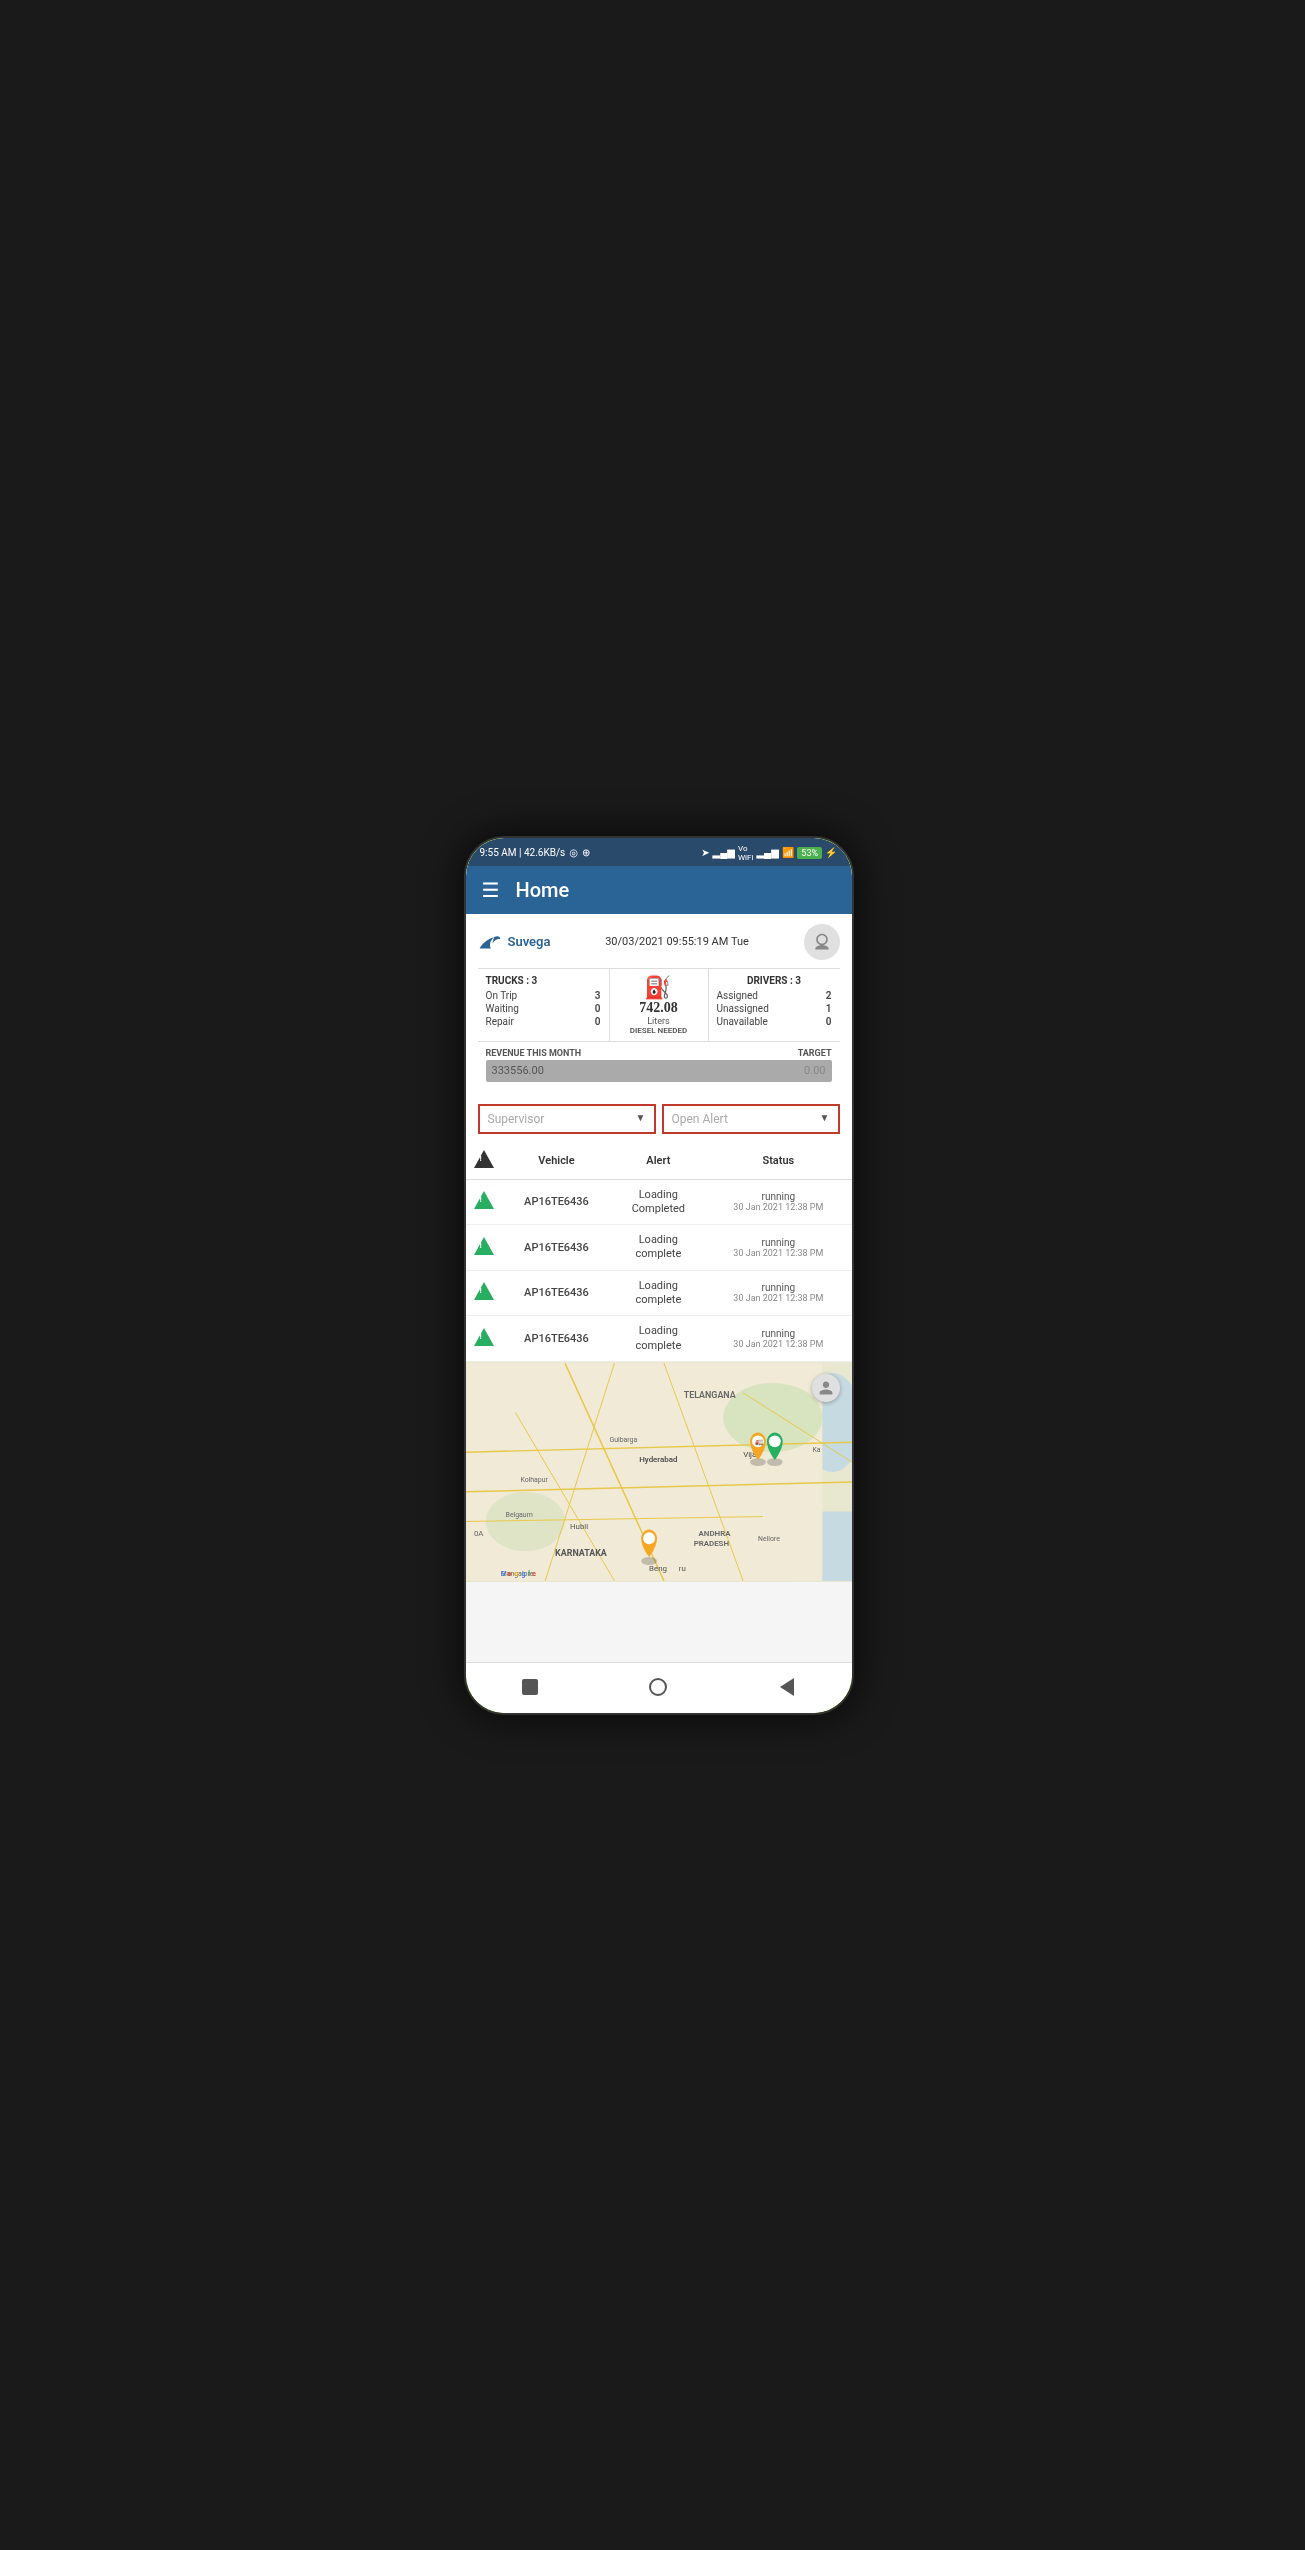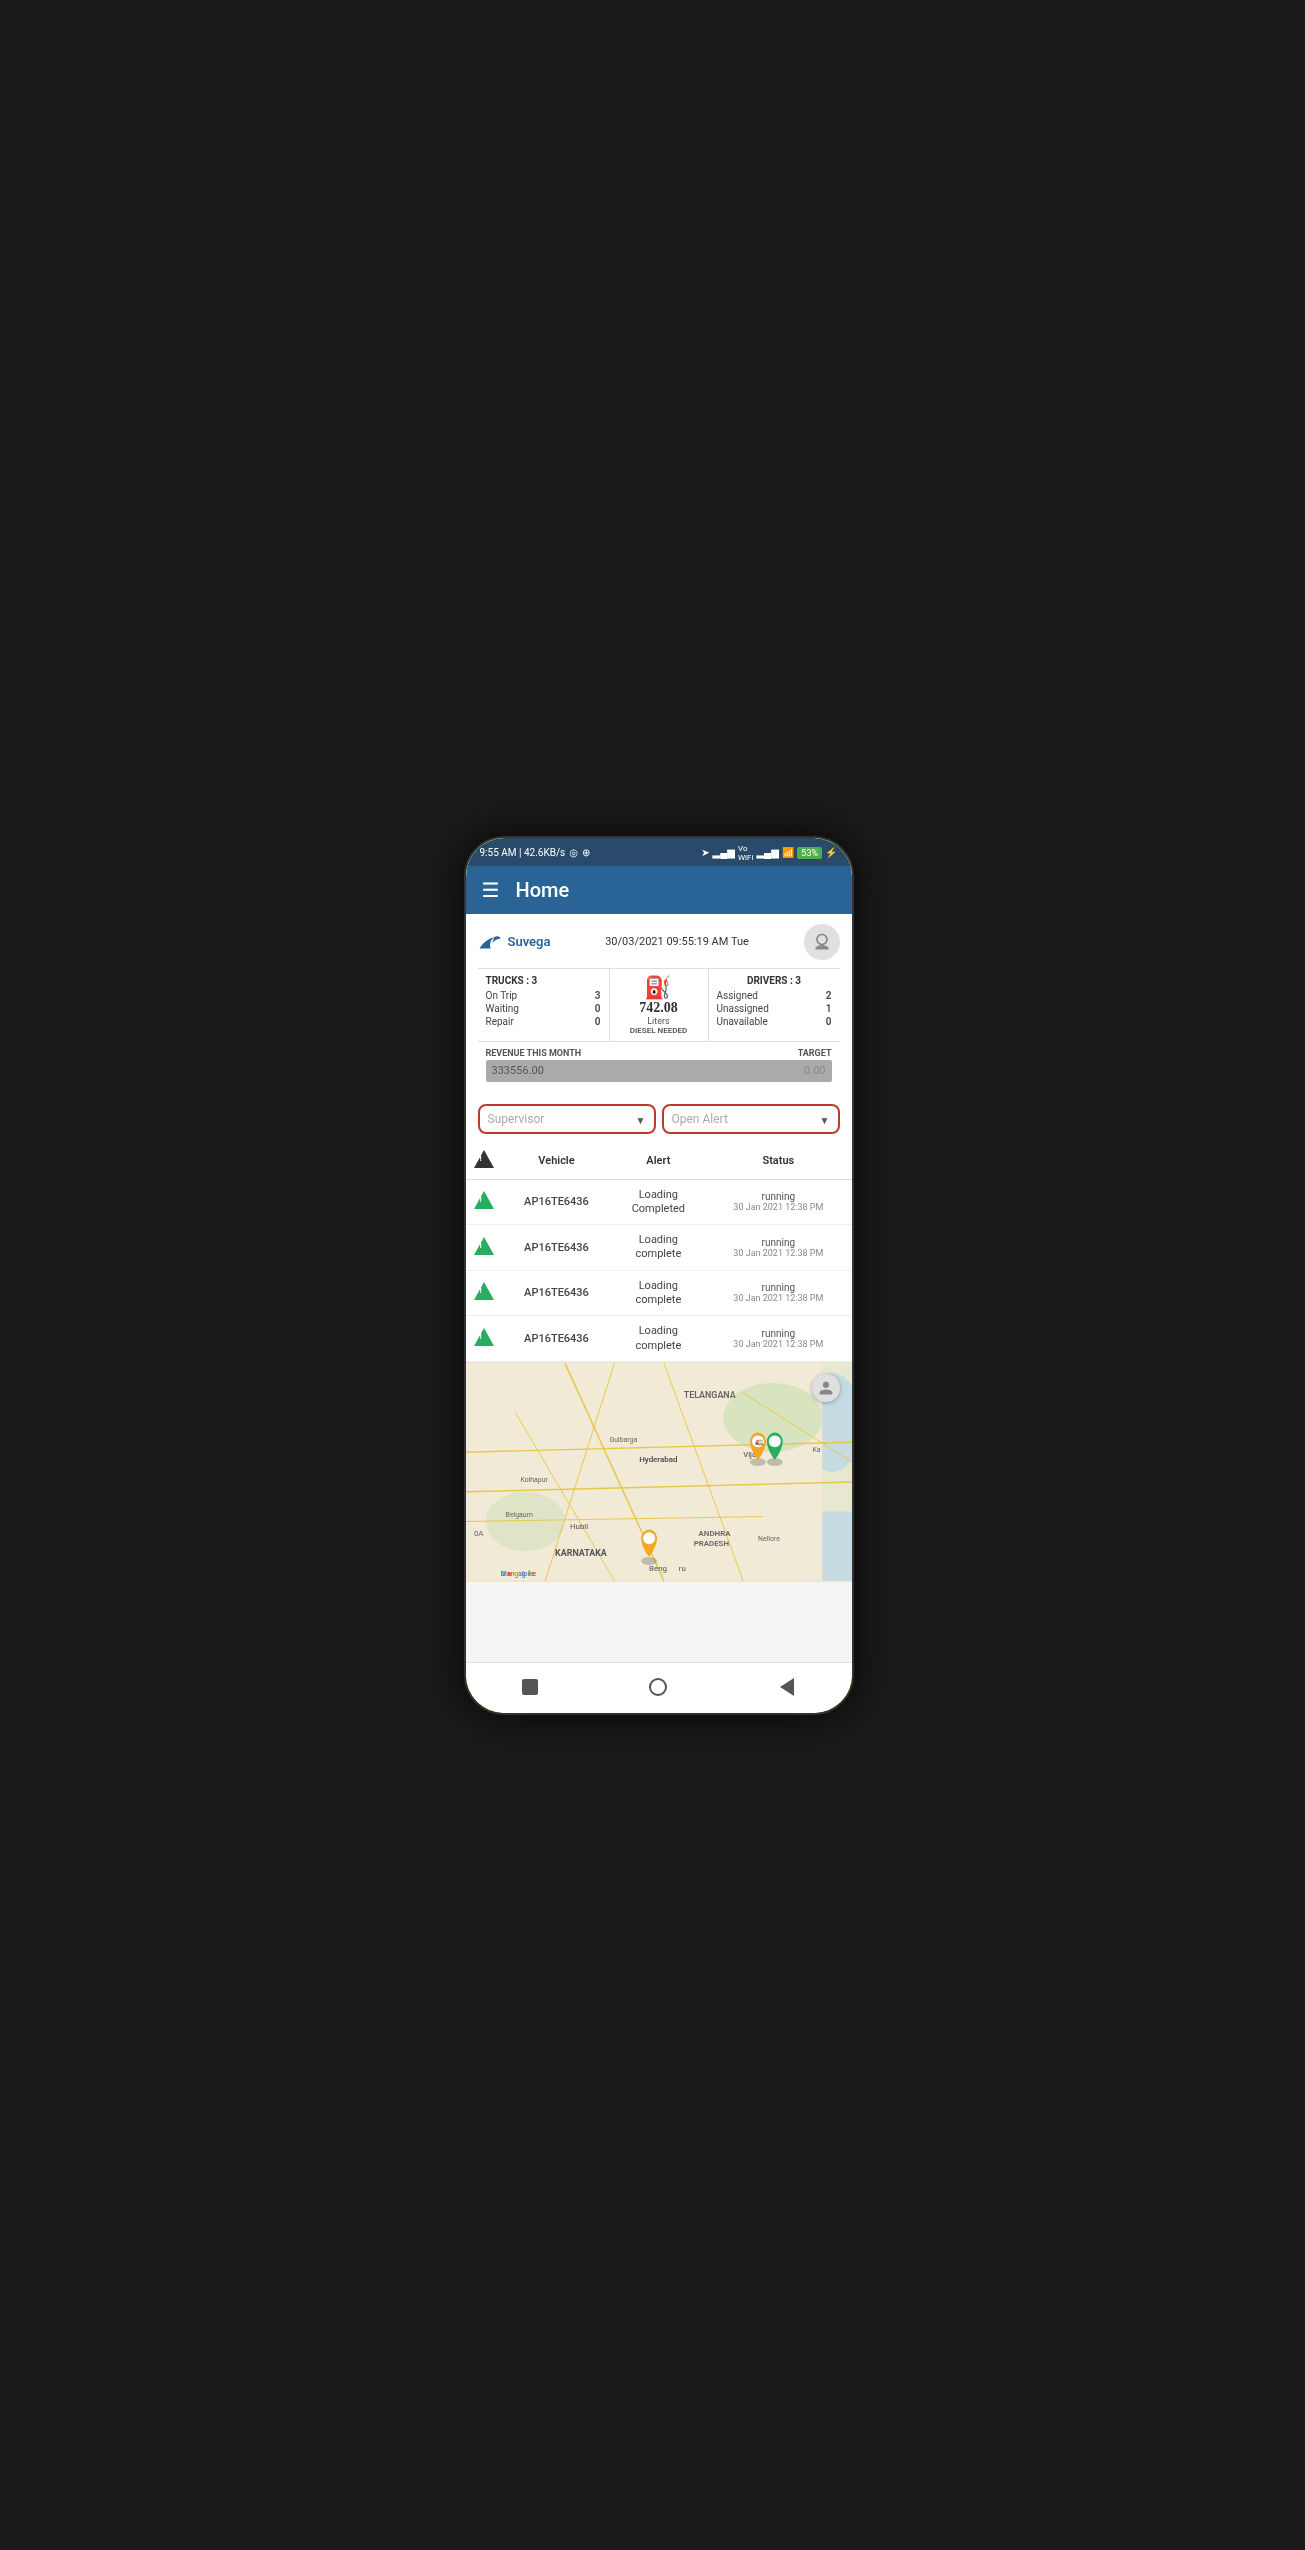--- a/index.html
+++ b/index.html
@@ -151,27 +151,27 @@
     
     .filter-row {
       display: flex;
       gap: 6px;
       padding: 8px 12px;
       background: #fff;
     }
     .dropdown-select {
       flex: 1;
       border: 2px solid #c0392b;
-      border-radius: 8px;
+      border-radius: 0;
       padding: 6px 8px;
       font-size: 12px;
       color: #aaa;
       display: flex;
       justify-content: space-between;
-      align-items: flex-end;
+      align-items: flex-start;
       cursor: pointer;
     }
     .dropdown-arrow { color: #555; font-size: 10px; }
     
     .alert-table {
       background: #fff;
       width: 100%;
       border-collapse: collapse;
     }
     .alert-table th {

